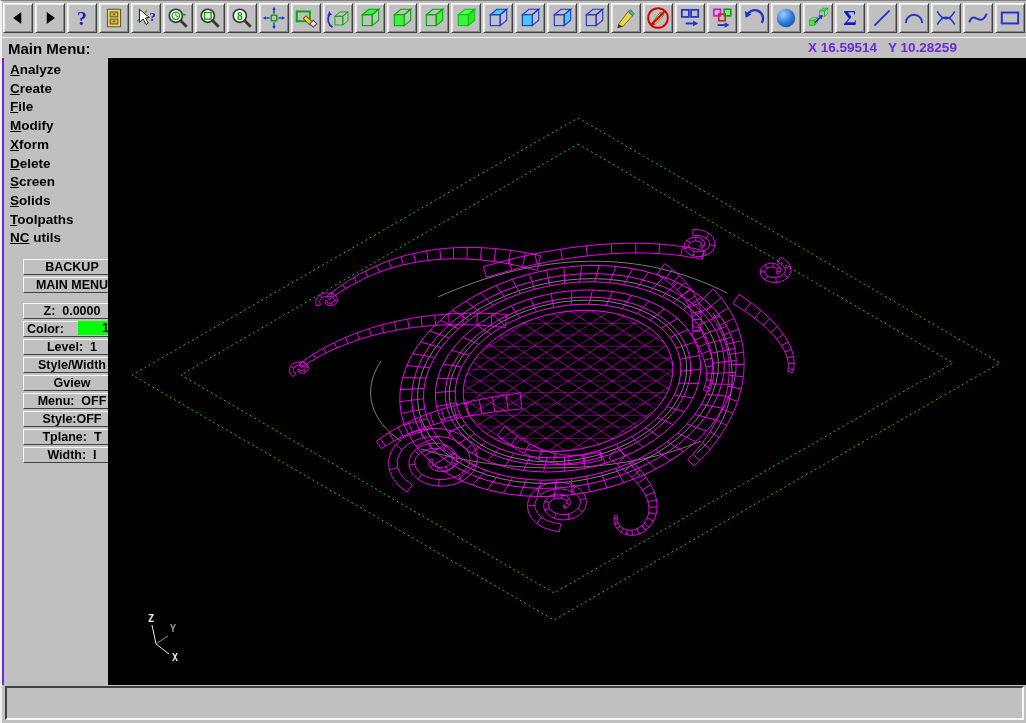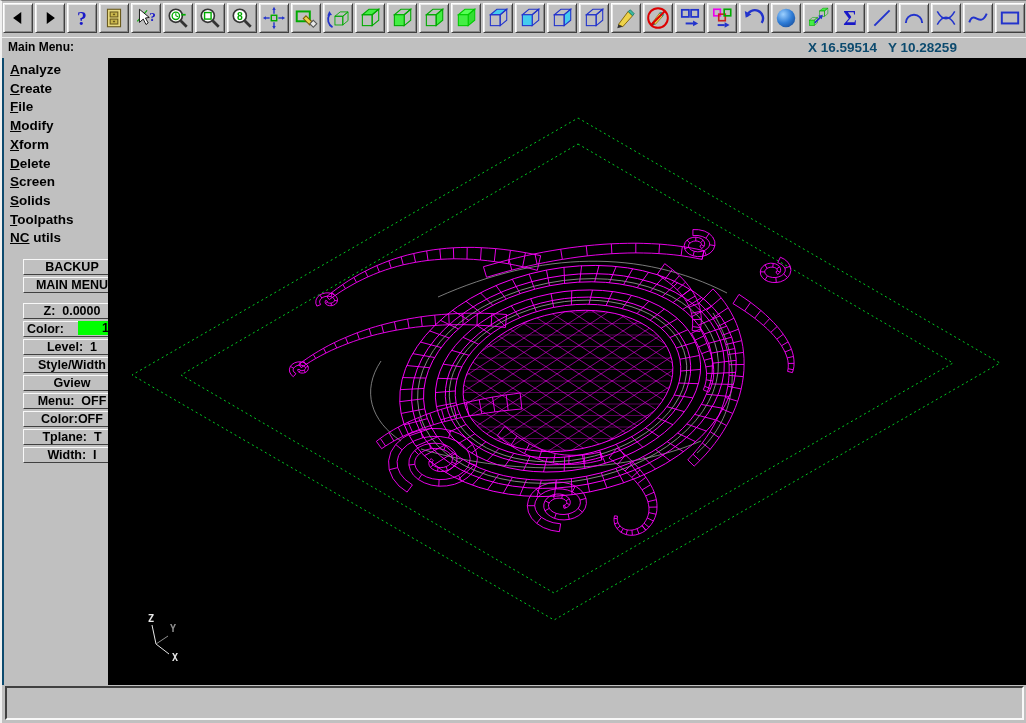--- a/index.html
+++ b/index.html
@@ -9,25 +9,25 @@
   
   .toolbar{position:absolute;left:1px;top:2px;width:1023px;height:32px;display:flex;gap:2px;}
   .tb-btn{flex:0 0 30px;height:30px;background:#C0C0C0;box-sizing:border-box;
     border:1px solid;border-color:#FFFFFF #404040 #404040 #FFFFFF;
     box-shadow:inset 1px 1px 0 #E8E8E8, inset -1px -1px 0 #888888;
     display:flex;align-items:center;justify-content:center;}
   .tb-btn svg{width:24px;height:24px;display:block;}
   
   .menubar{position:absolute;left:0;top:36px;width:100%;height:21px;background:#C0C0C0;
     border-top:1px solid #F0F0F0;}
-  .menu-title{position:absolute;left:6px;top:2px;font-weight:bold;font-size:12px;color:#000;}
+  .menu-title{position:absolute;left:6px;top:2px;font-weight:bold;font-size:15px;color:#000;}
   .coord{position:absolute;left:806px;top:2px;width:214px;font-weight:bold;font-size:13.5px;
-    color:#0c4a6e;white-space:pre;}
+    color:#6d28d9;white-space:pre;}
   
-  .main{position:absolute;left:0;top:57px;width:100%;height:627px;background:#0c4a6e;}
+  .main{position:absolute;left:0;top:57px;width:100%;height:627px;background:#6d28d9;}
   .sidebar{position:absolute;left:2px;top:0;width:104px;height:100%;background:#C0C0C0;}
   .viewport{position:absolute;left:106px;top:0;width:918px;height:627px;background:#000;}
   .menu-list{padding-top:3px;}
   .menu-item{padding-left:6px;font-weight:bold;font-size:13.5px;line-height:18.7px;color:#000;cursor:default;}
   .side-buttons{position:absolute;left:0;top:199px;width:100%;margin-left:16px;}
   .side-btn{height:14px;line-height:14px;margin:2px 3px;background:#C0C0C0;box-sizing:content-box;
     border:1px solid;border-color:#F8F8F8 #404040 #404040 #F8F8F8;
     text-align:center;font-weight:bold;font-size:12.5px;color:#000;white-space:pre;cursor:default;}
   .gap{height:6px;}
   .color-row{display:flex;text-align:left;align-items:flex-end;}
@@ -314,21 +314,21 @@
         <div class="side-btn">BACKUP</div>
         <div class="side-btn">MAIN MENU</div>
         <div class="gap"></div>
         <div id="status-buttons">
             <div class="side-btn">Z:  0.0000</div>
             <div class="side-btn color-row"><span class="color-label">Color:</span><span class="color-swatch" style="background:#00FF00">10</span></div>
             <div class="side-btn">Level:  1</div>
             <div class="side-btn">Style/Width</div>
             <div class="side-btn">Gview</div>
             <div class="side-btn">Menu:  OFF</div>
-            <div class="side-btn">Color:OFF</div>
+            <div class="side-btn">Style:OFF</div>
             <div class="side-btn">Tplane:  T</div>
             <div class="side-btn">Width:  I</div>
           </div>
       </div>
     </div>
     <div class="viewport">
       <svg id="vpsvg" viewBox="107 57 918 627" width="918" height="627">
           <g>
             <polygon points="577,117 999,362 553,619 131,374" fill="none" stroke="#00CC22" stroke-width="1" stroke-dasharray="2 3"></polygon>
             <polygon points="577,143 952,362 553,592 180,374" fill="none" stroke="#00CC22" stroke-width="1" stroke-dasharray="2 3"></polygon>

